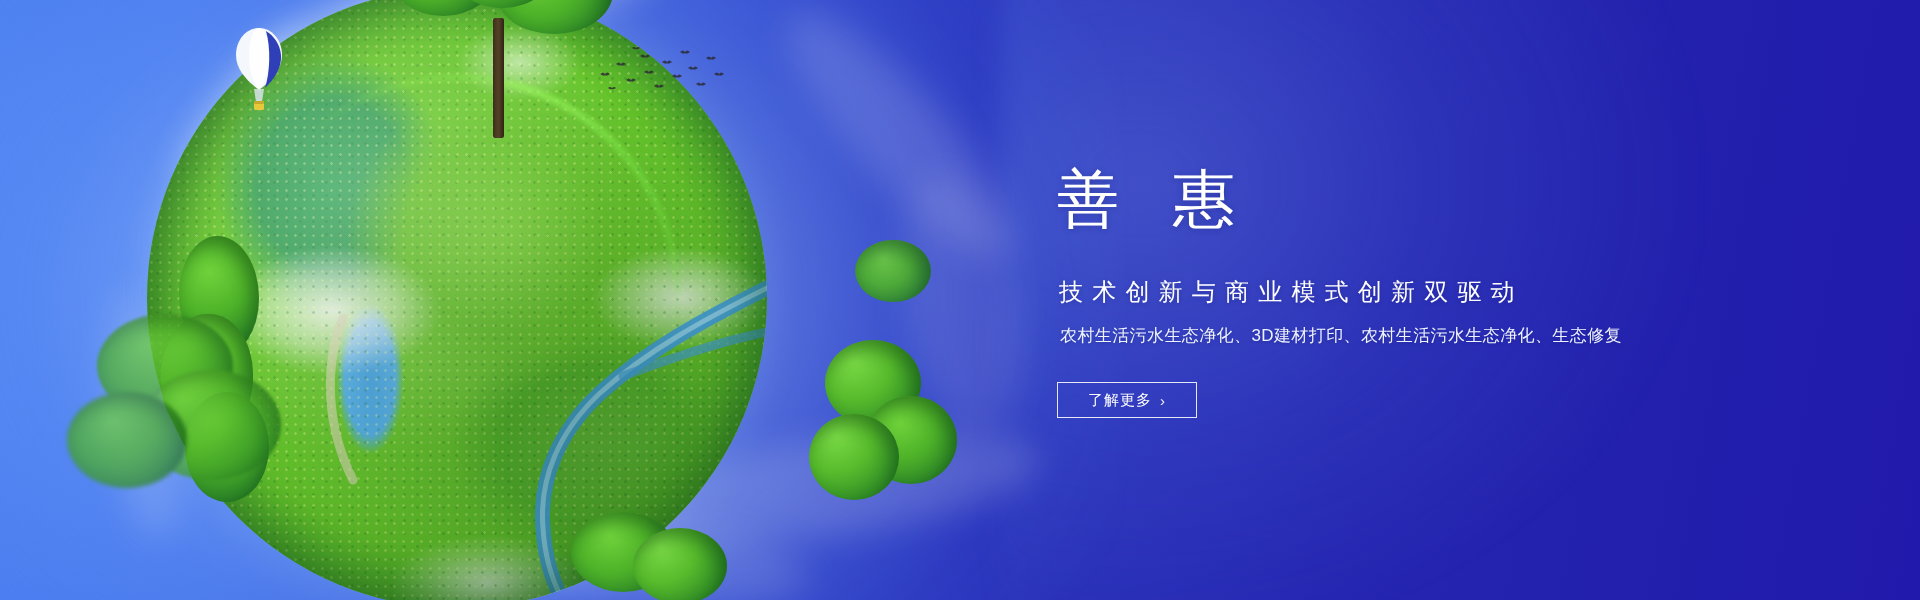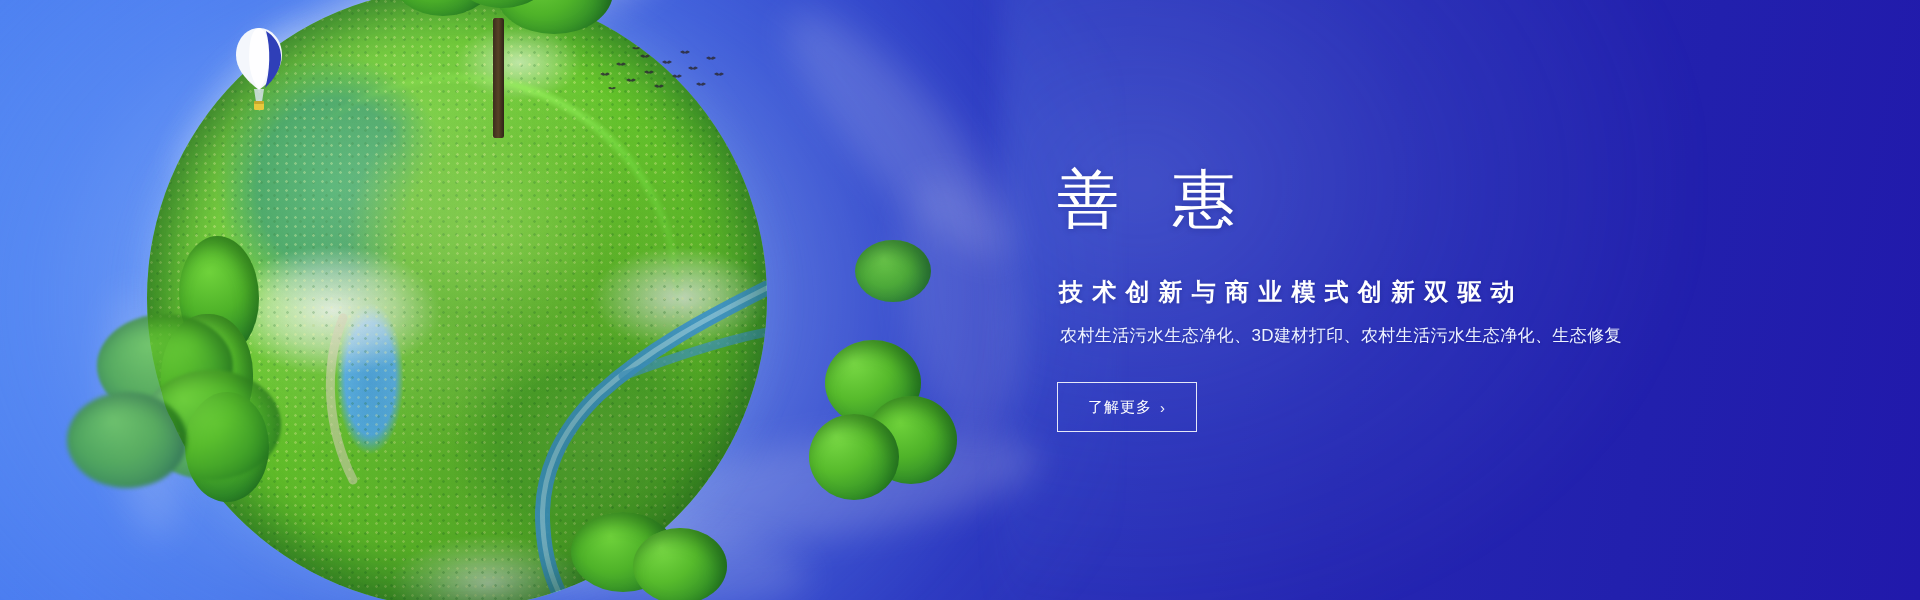--- a/index.html
+++ b/index.html
@@ -260,39 +260,38 @@
   .subtitle {
     position: absolute;
     left: 2px;
     top: 280px;
     color: #ffffff;
     font-size: 24px;
     letter-spacing: 9.2px;
     line-height: 1;
     white-space: nowrap;
     text-shadow: 0 1px 4px rgba(10,20,90,.26);
-    font-weight: bold;
   }
   .taglist {
     position: absolute;
     left: 3px;
     top: 325px;
     color: #eef3ff;
     font-size: 17px;
     letter-spacing: .4px;
     line-height: 1.3;
     white-space: nowrap;
     text-shadow: 0 1px 3px rgba(10,20,90,.26);
   }
   .cta {
     position: absolute;
     left: 0px;
     top: 382px;
     width: 140px;
-    height: 50px;
+    height: 36px;
     border: 1px solid rgba(255,255,255,.88);
     background: transparent;
     color: #ffffff;
     font-size: 15px;
     letter-spacing: 1px;
     display: flex;
     align-items: center;
     justify-content: center;
     gap: 8px;
     cursor: pointer;

